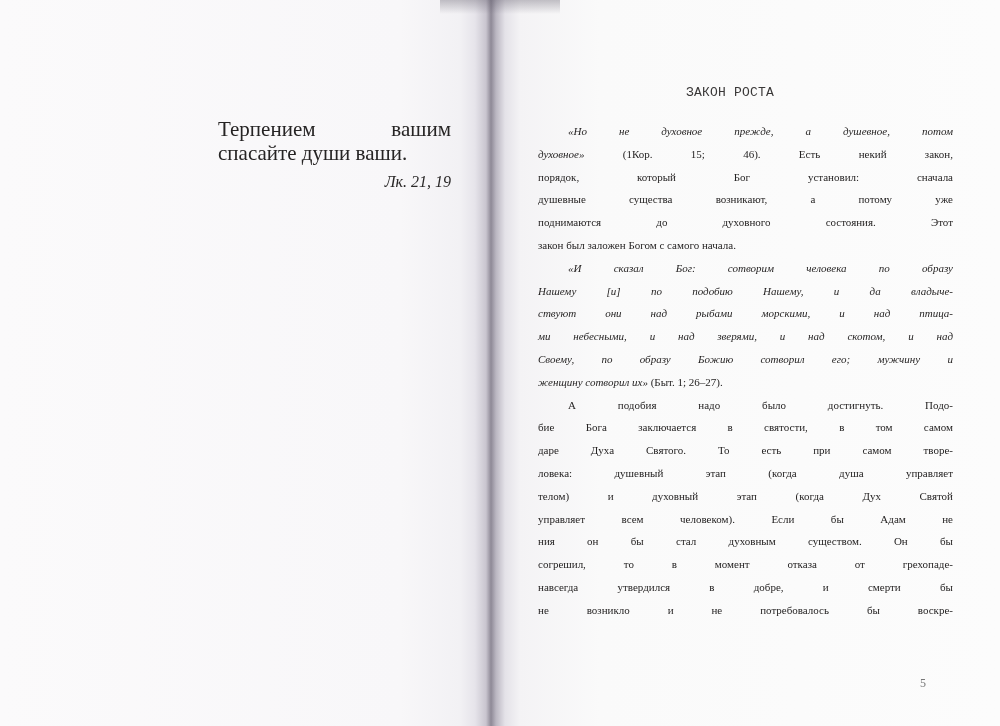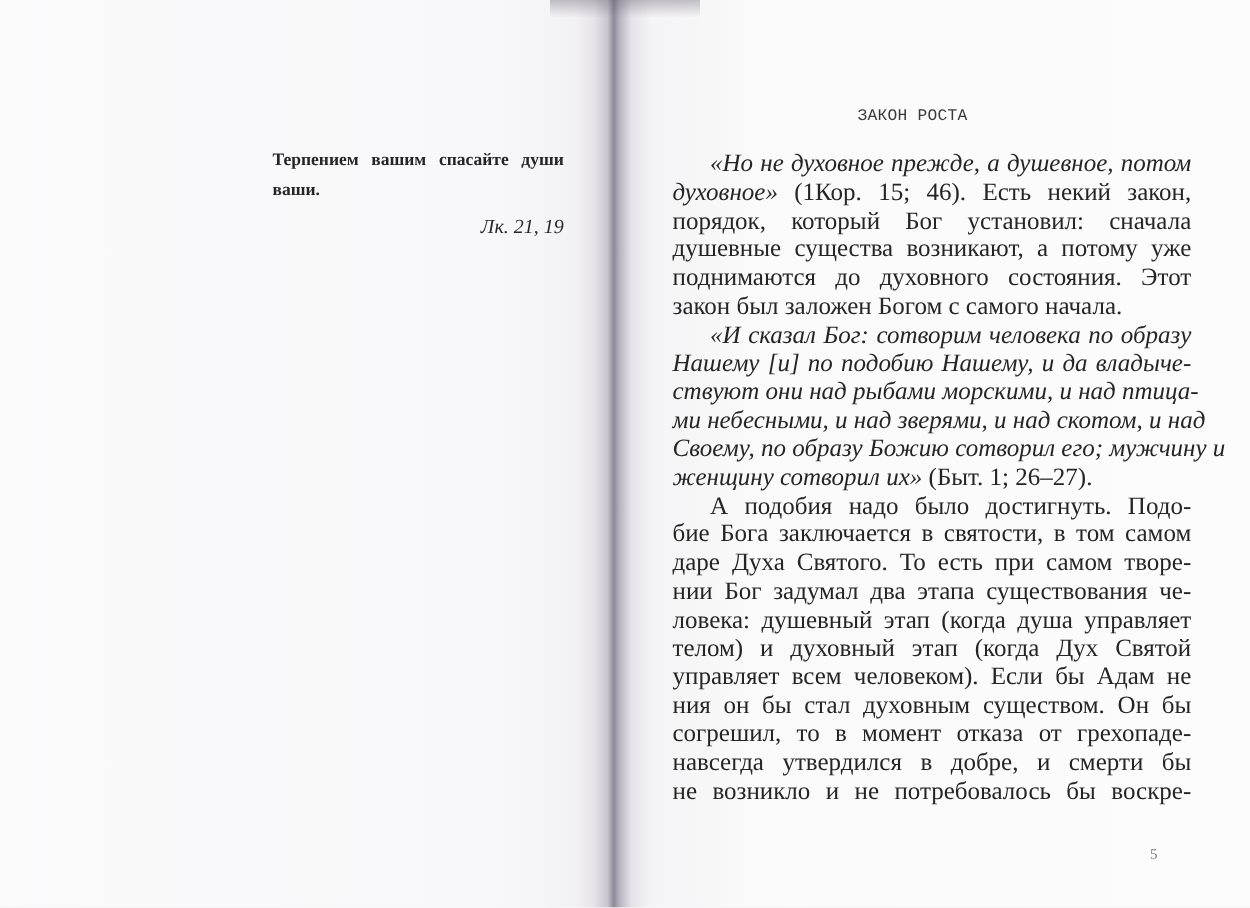--- a/index.html
+++ b/index.html
@@ -18,35 +18,35 @@
     position: absolute; left: 440px; top: 0; width: 120px; height: 14px;
     background: linear-gradient(to bottom, rgba(90,85,100,0.35), rgba(255,255,255,0));
   }
   .left-page { position: absolute; left: 0; top: 0; width: 490px; height: 726px; }
   .right-page { position: absolute; left: 500px; top: 0; width: 500px; height: 726px; }
 
   .epigraph {
     position: absolute; left: 218px; top: 117px; width: 233px;
   }
   .epigraph-text {
-    font-size: 14px; line-height: 24px; text-align: justify; text-align-last: left;
-    color: #262424; margin: 0; font-weight: bold;
+    font-size: 21px; line-height: 24px; text-align: justify; text-align-last: left;
+    color: #262424; margin: 0;
   }
   .epigraph-ref {
     font-style: italic; font-size: 16px; text-align: right; margin-top: 8px; color: #2a2828;
   }
 
   .running-head {
     position: absolute; left: 186px; top: 85px;
     font-family: Liberation Mono, monospace;
     font-size: 13px; letter-spacing: 0.2px; color: #3a3838;
   }
   .body-text {
     position: absolute; left: 38px; top: 120px; width: 415px;
-    font-size: 20px; line-height: 22.8px; color: #262424;
+    font-size: 11px; line-height: 22.8px; color: #262424;
   }
   .line { display: block; text-align: justify; text-align-last: justify; white-space: nowrap; }
   .line.last { text-align-last: left; }
   .line.indent { padding-left: 30px; }
   .page-number {
     position: absolute; left: 420px; top: 676px; font-size: 12px; color: #777;
   }
 </style>
 </head>
 <body>
@@ -72,21 +72,20 @@
         <span class="line last"><span>закон был заложен Богом с самого начала.</span></span>
         <span class="line indent"><i>«И сказал Бог: сотворим человека по образу</i></span>
         <span class="line"><i>Нашему [и] по подобию Нашему, и да владыче-</i></span>
         <span class="line"><i>ствуют они над рыбами морскими, и над птица-</i></span>
         <span class="line"><i>ми небесными, и над зверями, и над скотом, и над</i></span>
         <span class="line"><i>Своему, по образу Божию сотворил его; мужчину и</i></span>
         <span class="line last"><i>женщину сотворил их»</i><span> (Быт. 1; 26–27).</span></span>
         <span class="line indent"><span>А подобия надо было достигнуть. Подо-</span></span>
         <span class="line"><span>бие Бога заключается в святости, в том самом</span></span>
         <span class="line"><span>даре Духа Святого. То есть при самом творе-</span></span>
-        <span class="line"><span>нии Бог задумал два этапа существования че-</span></span>
         <span class="line"><span>ловека: душевный этап (когда душа управляет</span></span>
         <span class="line"><span>телом) и духовный этап (когда Дух Святой</span></span>
         <span class="line"><span>управляет всем человеком). Если бы Адам не</span></span>
         <span class="line"><span>ния он бы стал духовным существом. Он бы</span></span>
         <span class="line"><span>согрешил, то в момент отказа от грехопаде-</span></span>
         <span class="line"><span>навсегда утвердился в добре, и смерти бы</span></span>
         <span class="line"><span>не возникло и не потребовалось бы воскре-</span></span>
       </div>
     <div class="page-number">5</div>
   </div>

